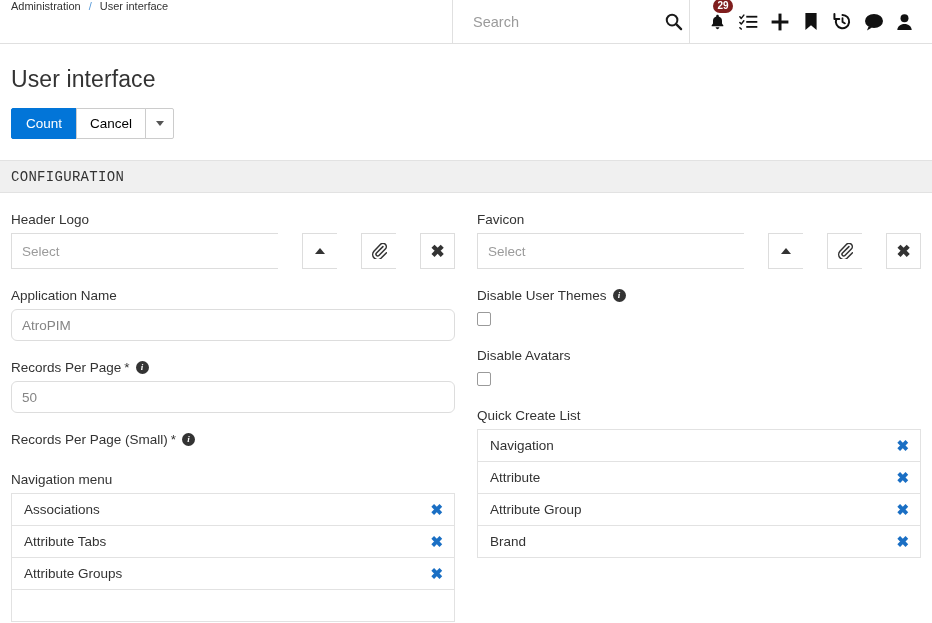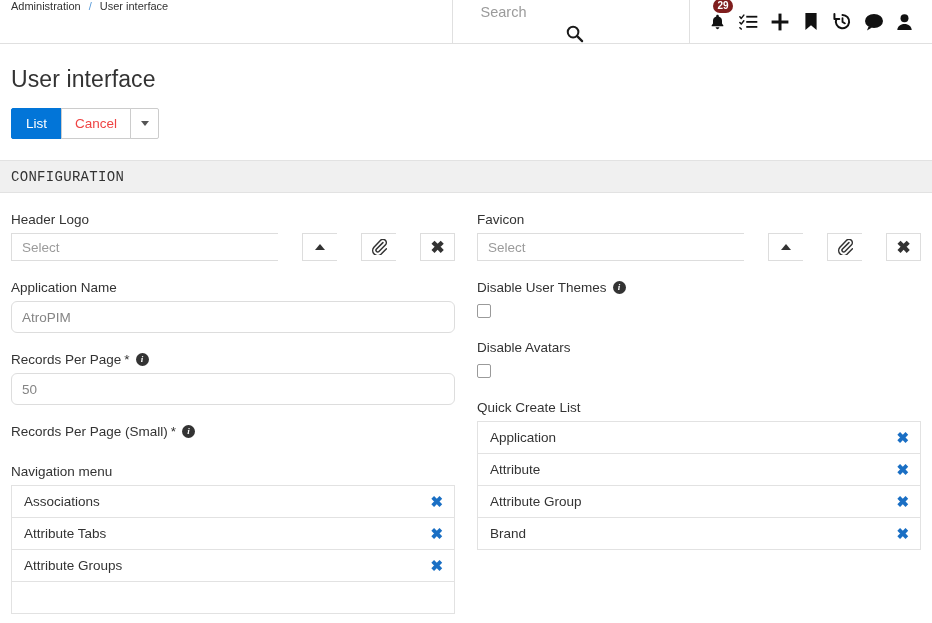--- a/index.html
+++ b/index.html
@@ -33,21 +33,20 @@
   .crumb-sep { color: #5a9bd8; margin: 0 8px; }
   .crumb-current { color: #333333; }
 
   .search-wrap {
     width: 238px;
     border-left: 1px solid #e0e0e0;
     border-right: 1px solid #e0e0e0;
     display: flex;
     align-items: center;
     padding: 0 12px 0 18px;
-    flex-direction: column;
   }
   .search-input {
     flex: 1;
     border: 0;
     outline: none;
     font-size: 14.5px;
     font-family: "Liberation Sans", sans-serif;
     color: #555;
     background: transparent;
   }
@@ -95,21 +94,21 @@
     padding: 22px 0 0 11px;
     letter-spacing: 0.1px;
   }
   .btn-row { padding: 15px 0 0 11px; display: flex; }
   .btn {
     height: 31px;
     font-size: 13.5px;
     font-family: "Liberation Sans", sans-serif;
     border: 1px solid #cccccc;
     background: #ffffff;
-    color: #ef4444;
+    color: #000000;
     cursor: pointer;
     padding: 0 13px;
     line-height: 1;
   }
   .btn-primary {
     background: #0275d8;
     border-color: #0275d8;
     color: #ffffff;
     padding: 0 14px;
     border-radius: 2px 0 0 2px;
@@ -171,21 +170,21 @@
     font-size: 9px;
     font-weight: bold;
     font-style: italic;
     font-family: "Liberation Serif", serif;
     margin-left: 6px;
     line-height: 1;
     cursor: pointer;
   }
 
   
-  .file-group { display: flex; height: 28px; gap: 24px; }
+  .file-group { display: flex; height: 36px; gap: 24px; }
   .file-text {
     flex: 1;
     border: 1px solid #dddddd;
     border-right: 0;
     display: flex; align-items: center;
     padding-left: 10px;
     font-size: 13.5px;
     color: #9b9b9b;
     background: #ffffff;
   }
@@ -340,21 +339,21 @@
         <path d="M1.4 17.6c0-4.1 3.4-6.6 7.6-6.6s7.6 2.5 7.6 6.6z" fill="#111"></path>
       </svg>
     </div>
 
   </div>
 </div>
 
 <h1 class="page-title">User interface</h1>
 
 <div class="btn-row">
-  <button class="btn btn-primary">List</button>
+  <button class="btn btn-primary">Count</button>
   <button class="btn btn-cancel">Cancel</button>
   <button class="btn btn-caret">
     <span class="caret-down"></span>
   </button>
 </div>
 
 <div class="panel-head">
   <span>CONFIGURATION</span>
 </div>
 
@@ -461,21 +460,21 @@
       <div class="flabel">Disable Avatars</div>
       <div class="cb-wrap">
         <span class="cbox"></span>
       </div>
     </div>
 
     <div class="field">
       <div class="flabel">Quick Create List</div>
       <div class="list-box">
         <div class="list-row">
-          <span>Application</span>
+          <span>Navigation</span>
           <span class="row-x">✖</span>
         </div>
         <div class="list-row">
           <span>Attribute</span>
           <span class="row-x">✖</span>
         </div>
         <div class="list-row">
           <span>Attribute Group</span>
           <span class="row-x">✖</span>
         </div>

